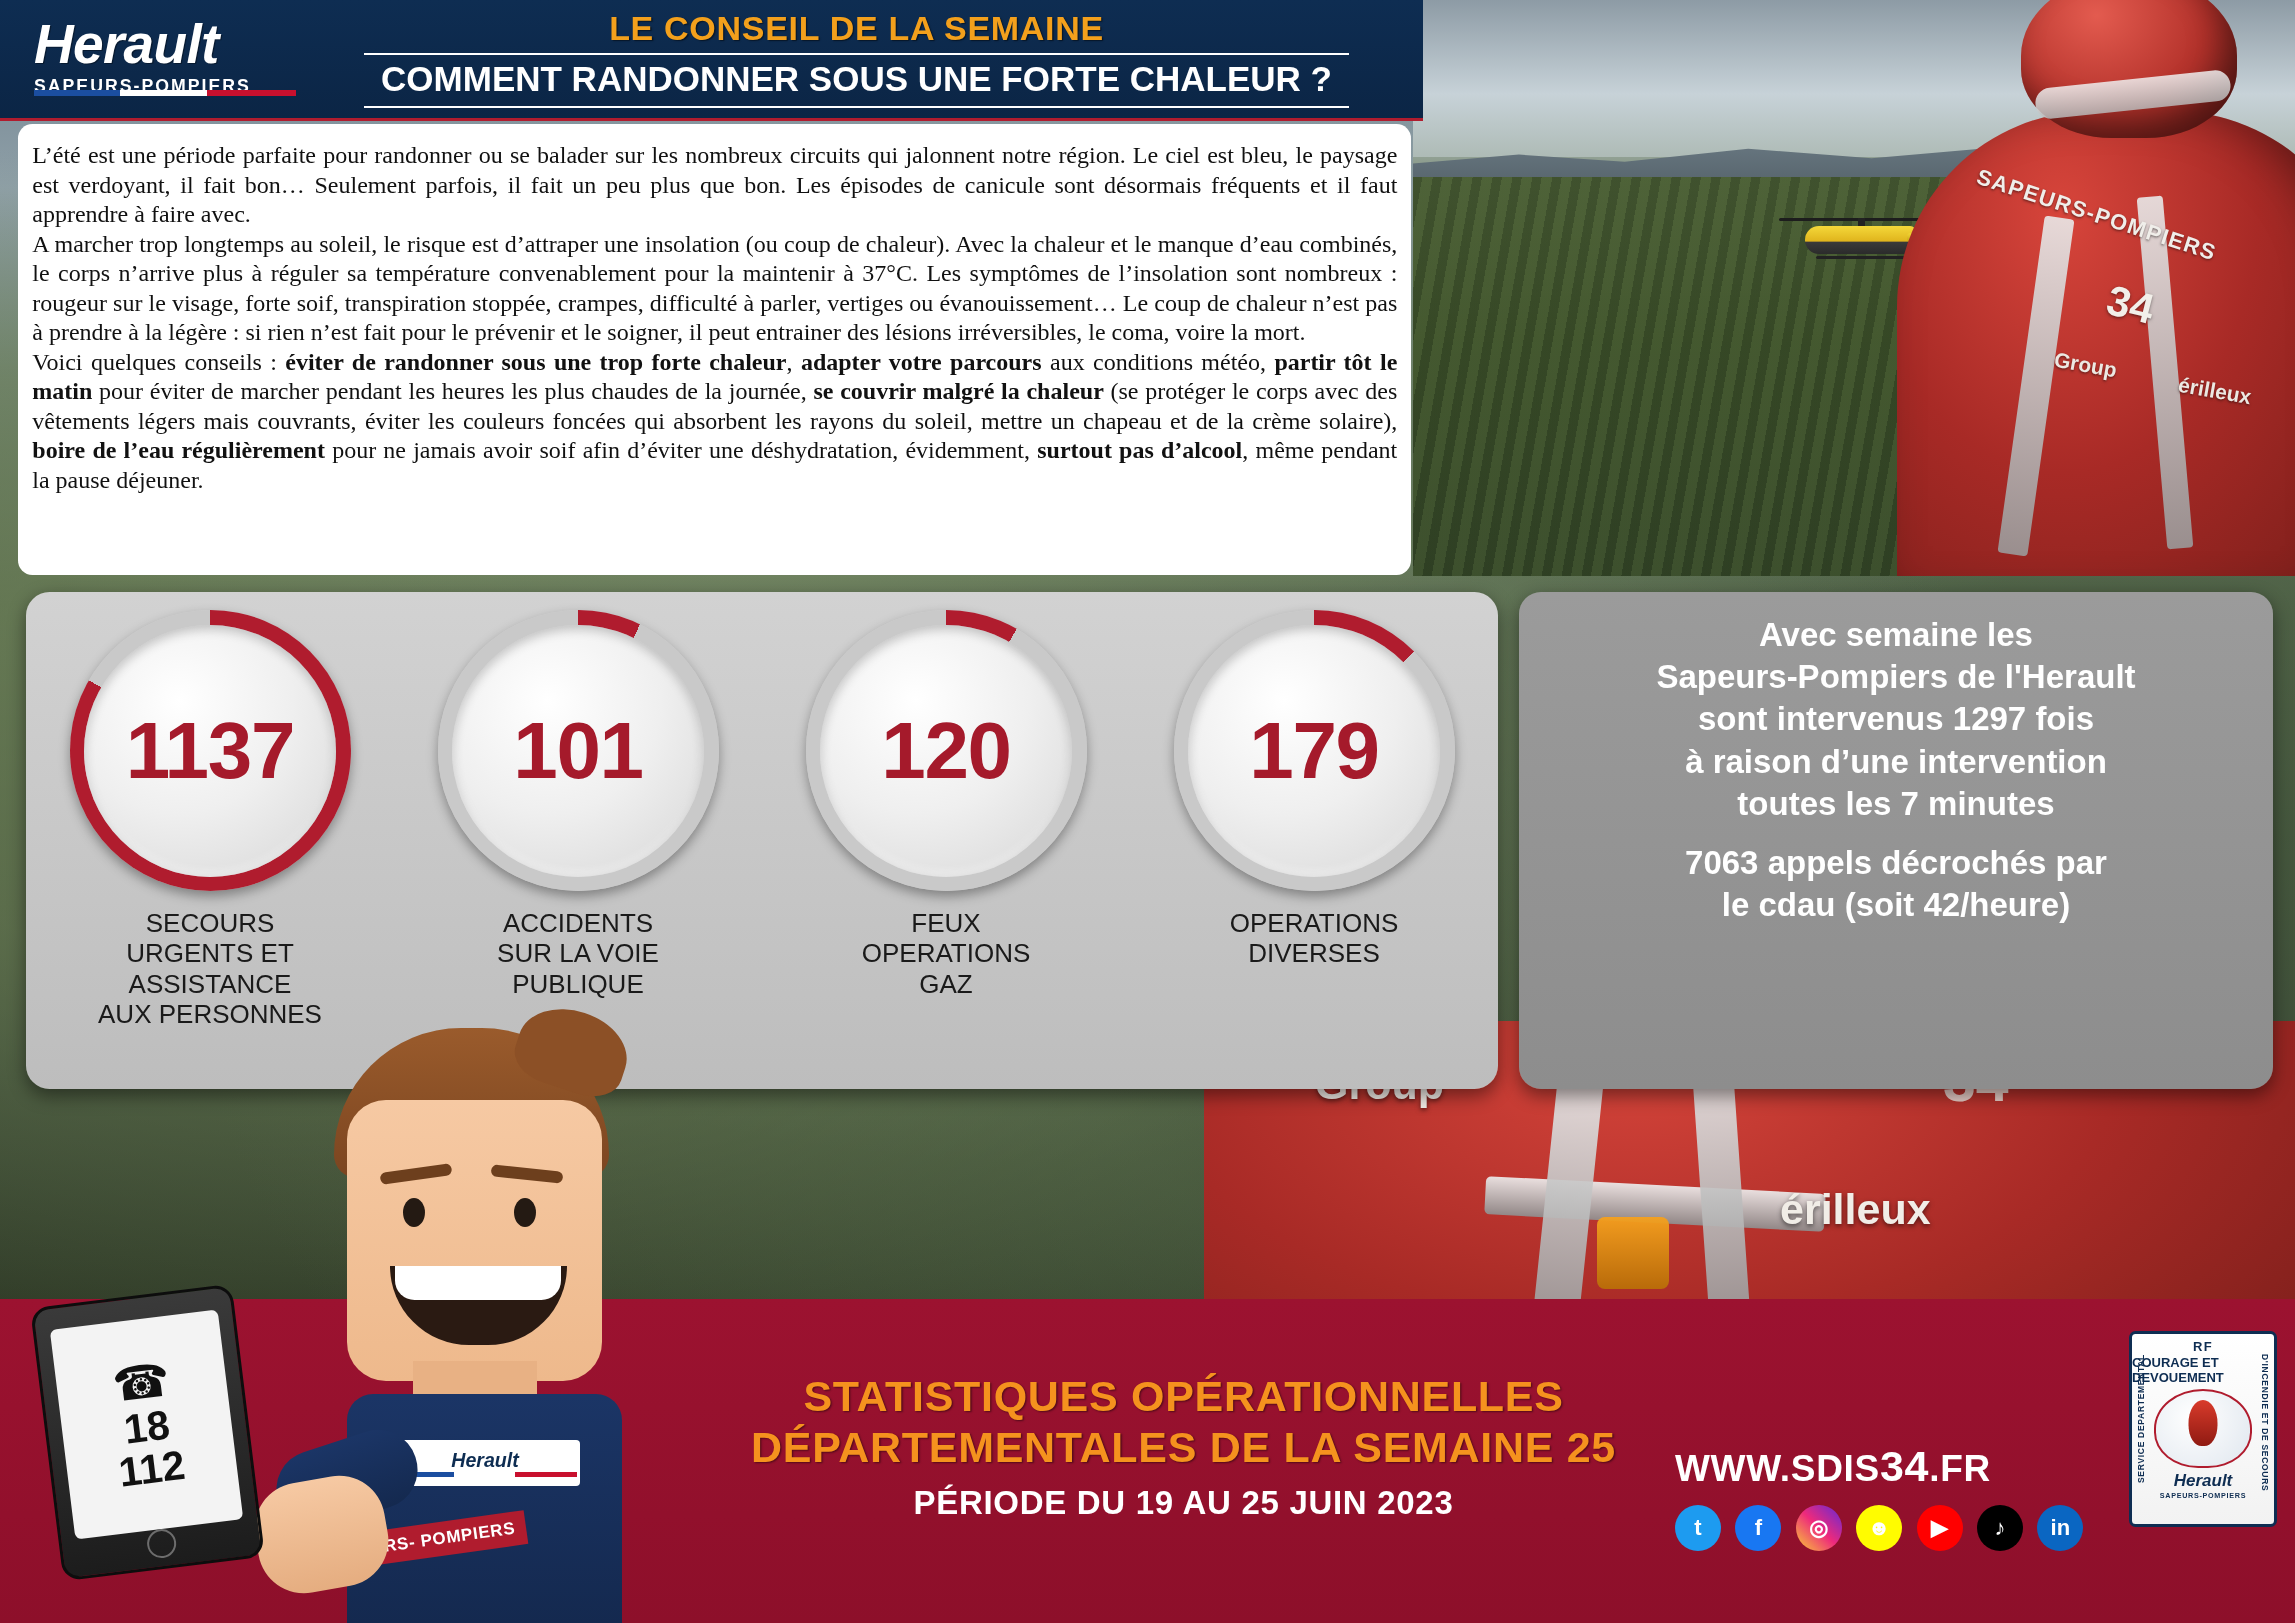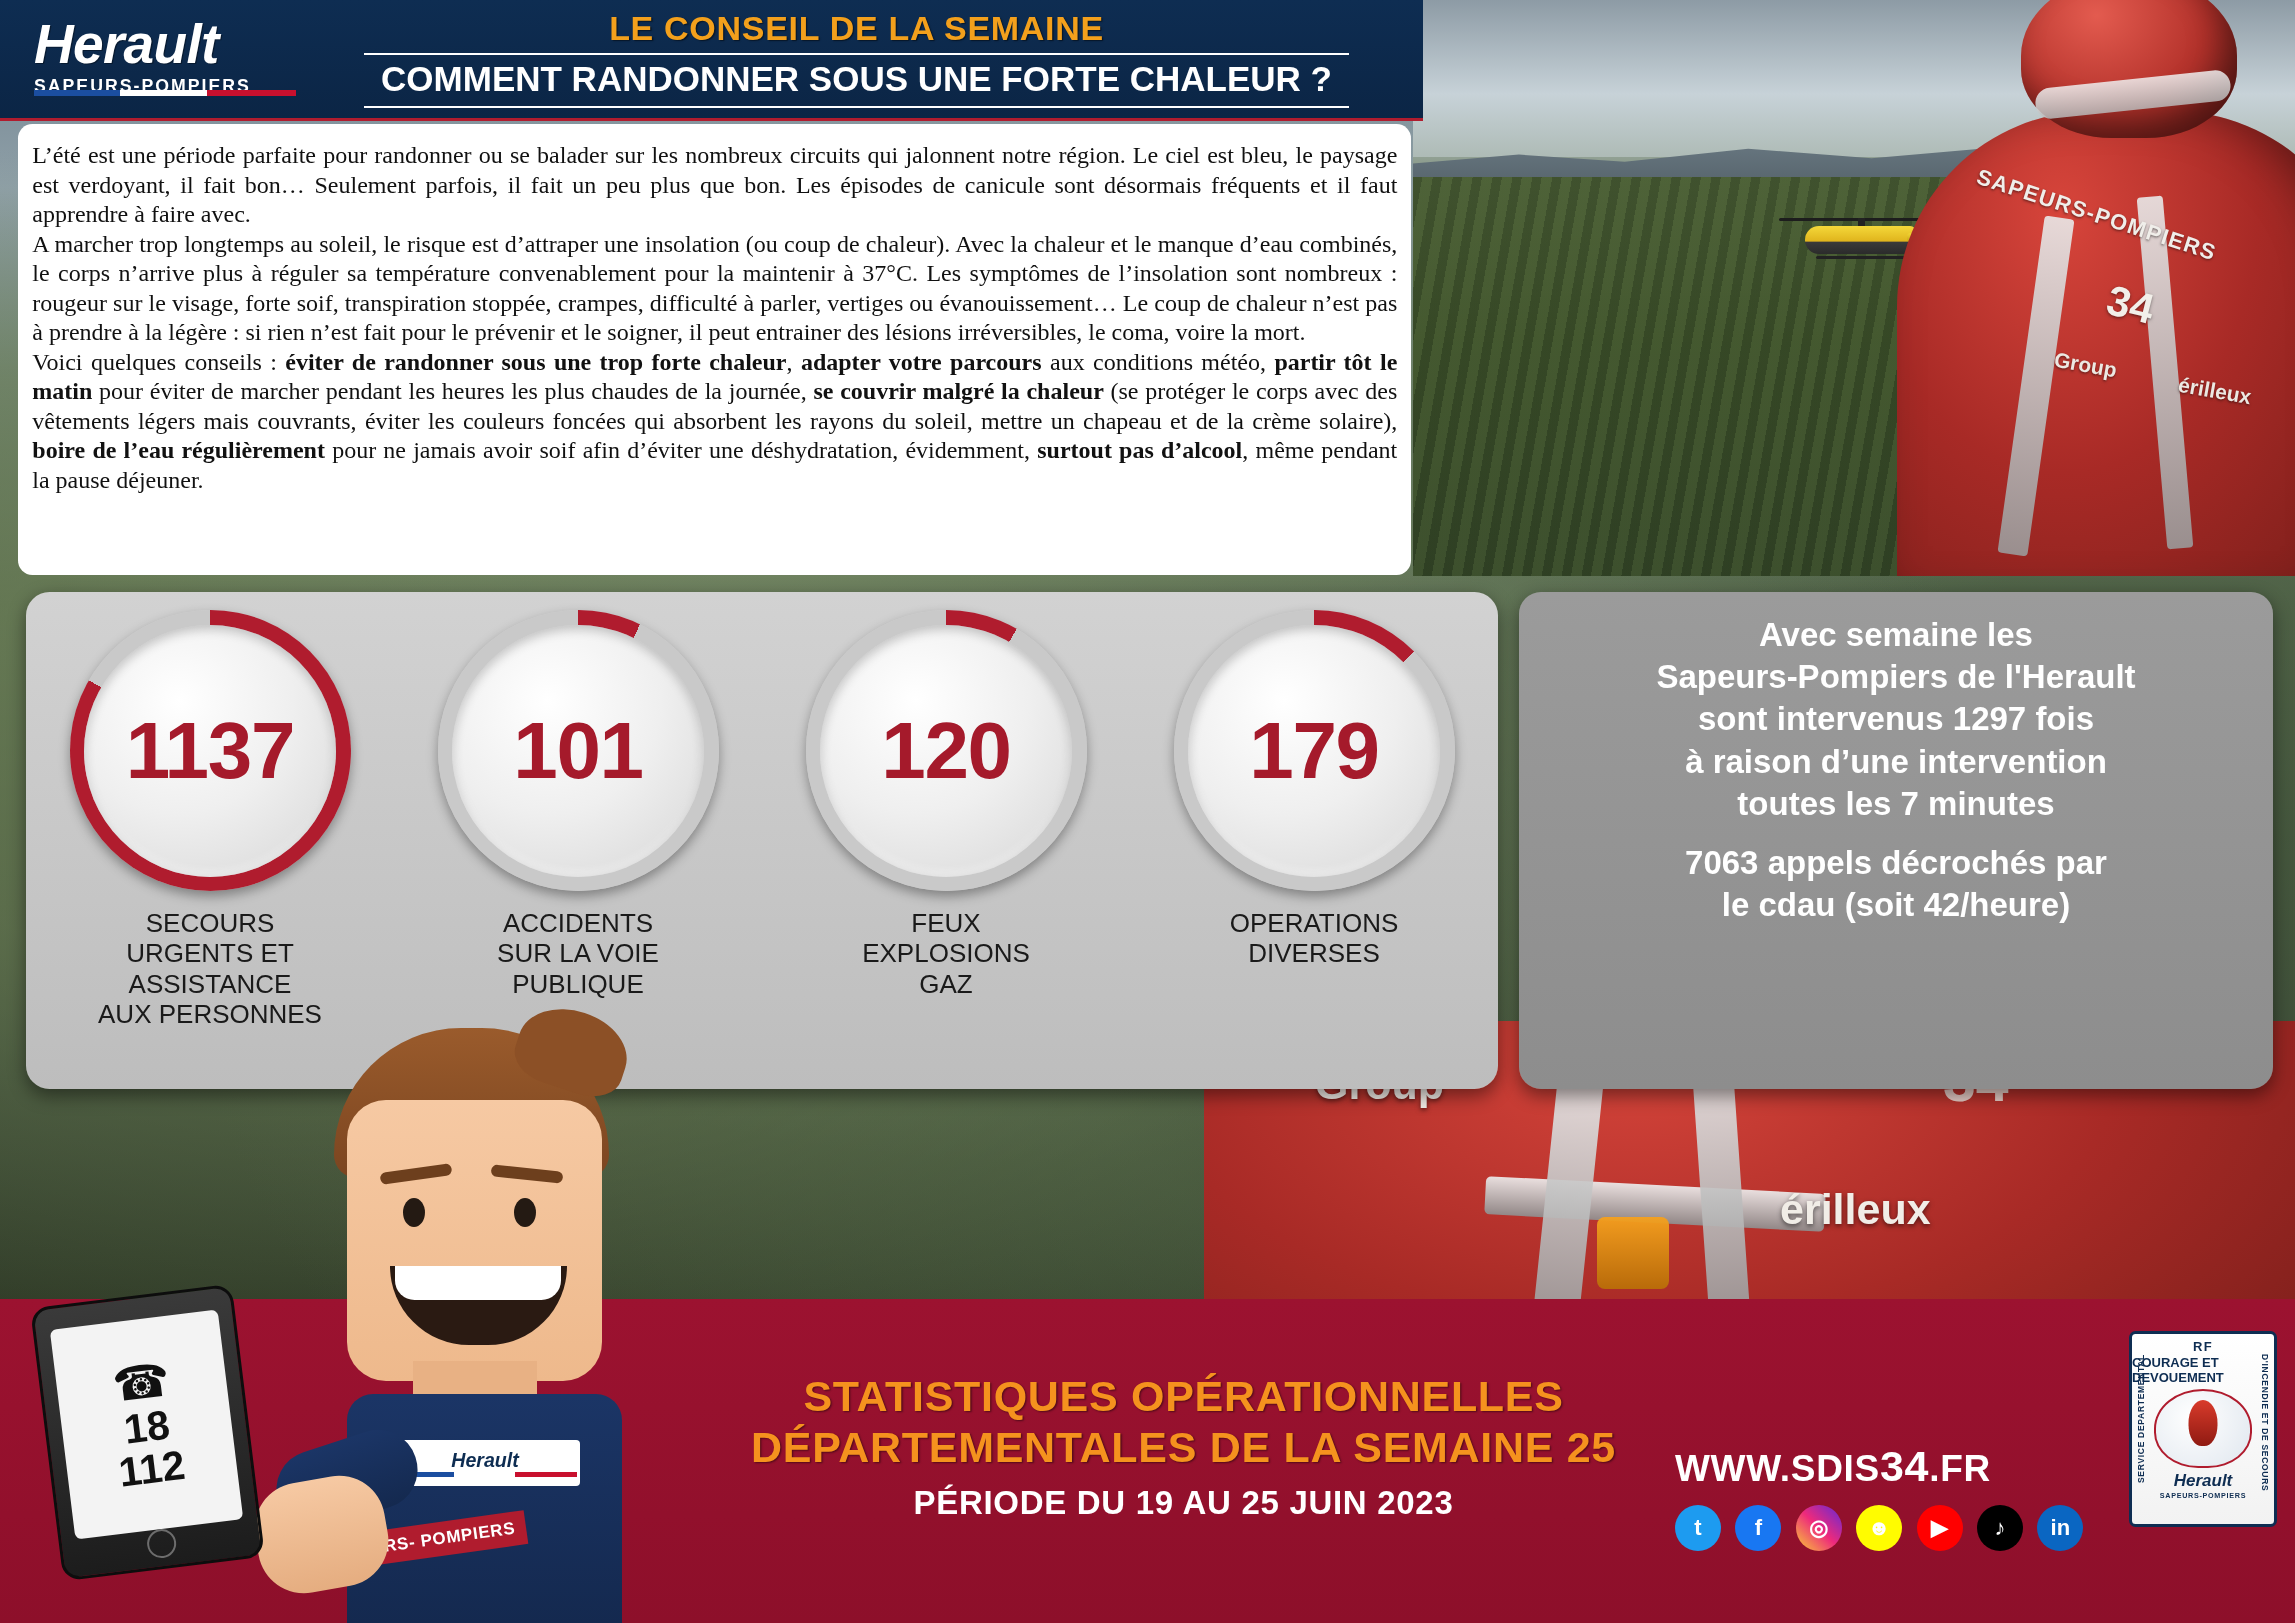--- a/index.html
+++ b/index.html
@@ -445,21 +445,21 @@
 SUR LA VOIE
 PUBLIQUE</div>
       </div>
 
       <div class="gauge">
         <div class="dial mid" style="background: conic-gradient(rgb(176, 28, 46) 0deg, rgb(176, 28, 46) 30deg, rgb(201, 201, 201) 30deg, rgb(201, 201, 201) 360deg);">
           <div class="ring"></div>
           <div class="value">120</div>
         </div>
         <div class="caption" style="white-space:pre-line">FEUX
-EXPLOSIONS
+OPERATIONS
 GAZ</div>
       </div>
 
       <div class="gauge">
         <div class="dial" style="background: conic-gradient(rgb(176, 28, 46) 0deg, rgb(176, 28, 46) 45deg, rgb(201, 201, 201) 45deg, rgb(201, 201, 201) 360deg);">
           <div class="ring"></div>
           <div class="value">179</div>
         </div>
         <div class="caption" style="white-space:pre-line">OPERATIONS
 DIVERSES</div>

